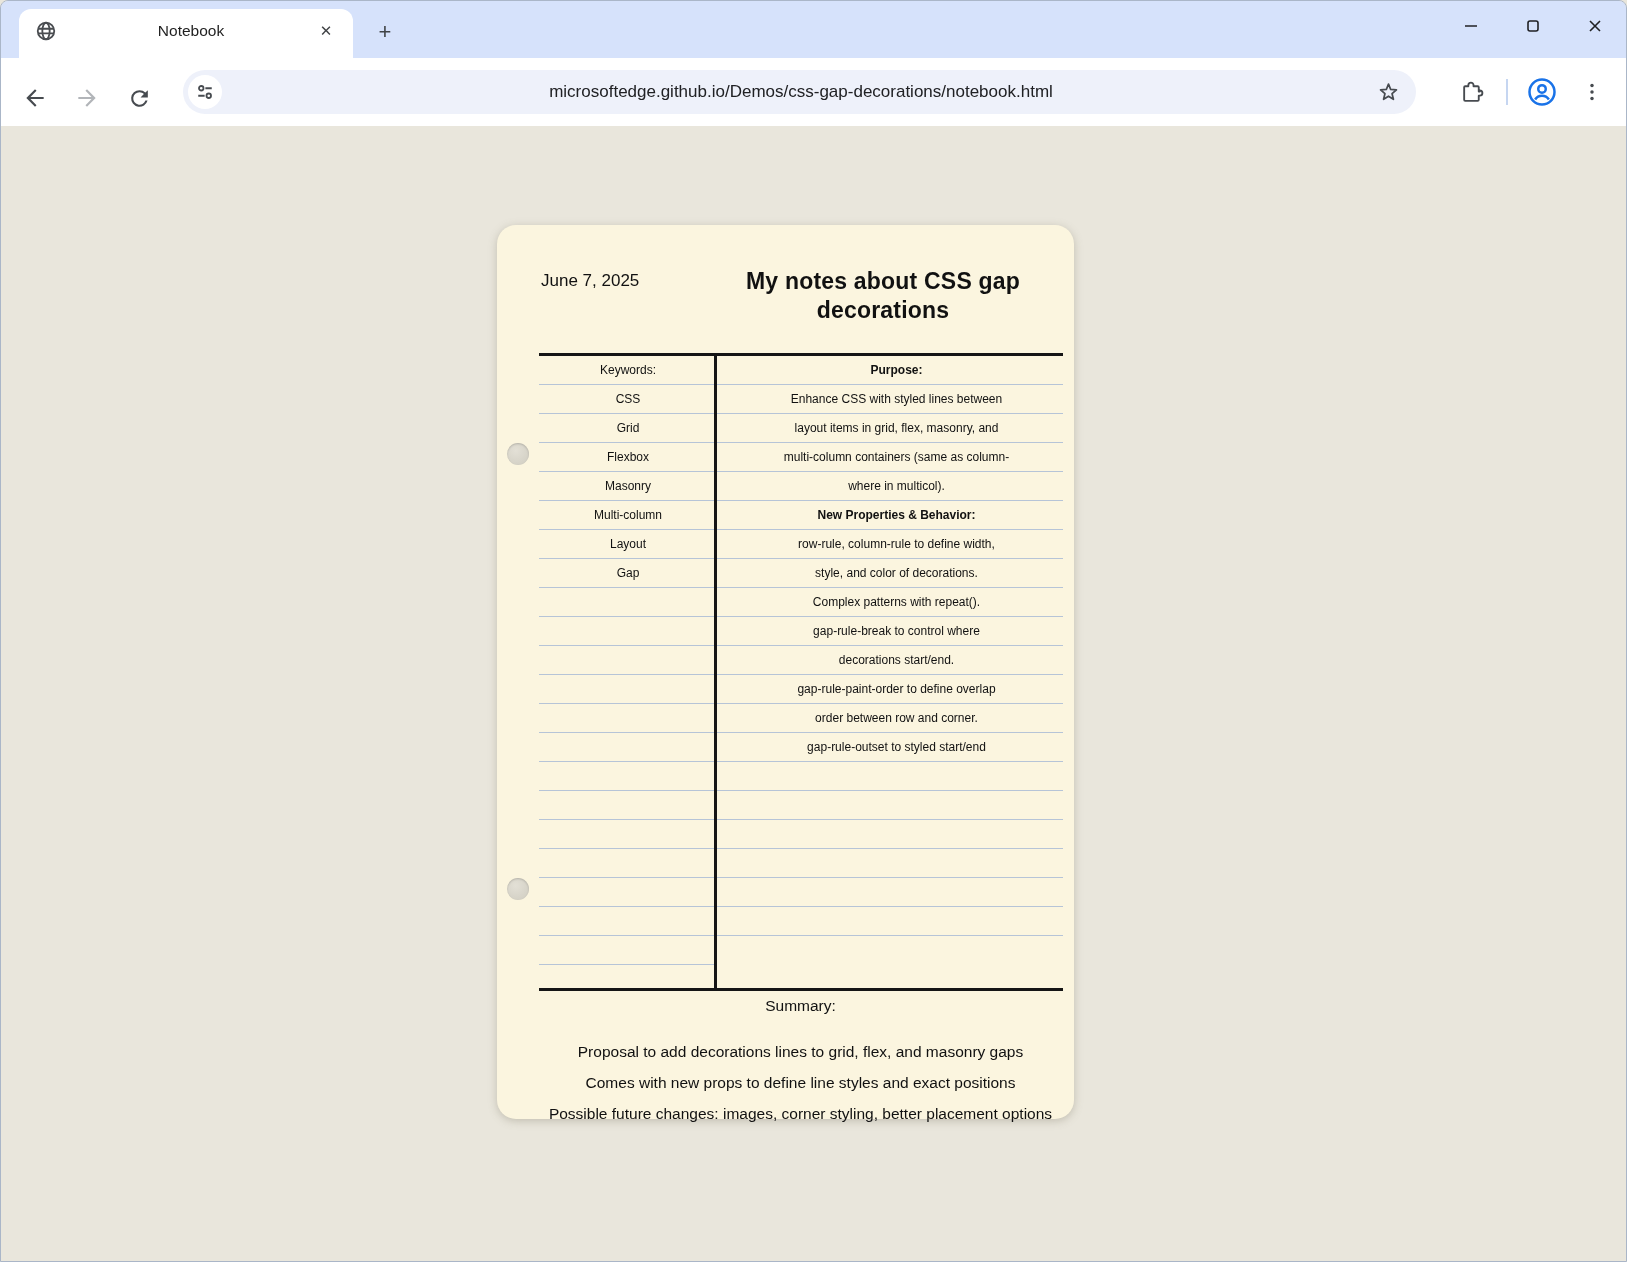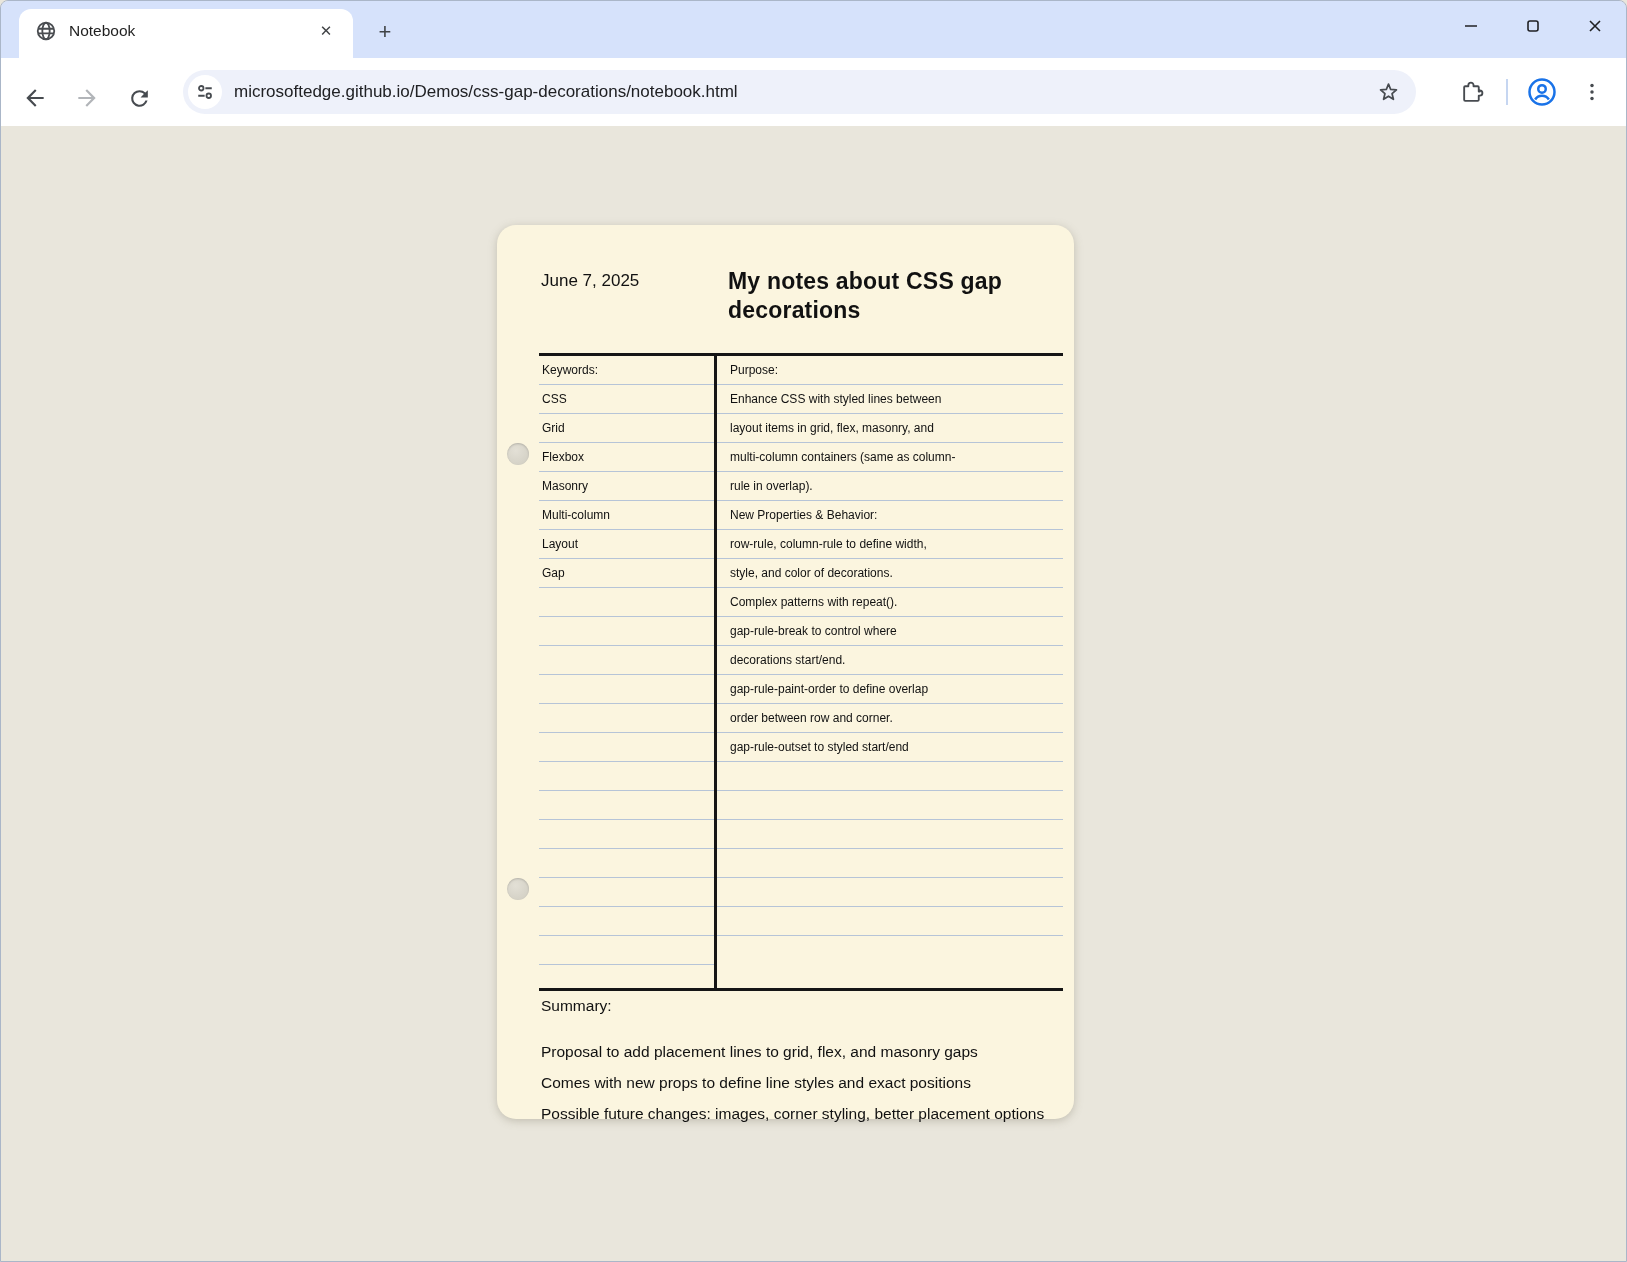--- a/index.html
+++ b/index.html
@@ -10,20 +10,21 @@
     overflow: hidden;
     position: relative;
   }
 
   
   .window {
     position: absolute; inset: 0;
     border: 1px solid #aab6c8;
     border-radius: 8px 8px 0 0;
     overflow: hidden;
+    text-align: center;
   }
   .tabstrip {
     position: absolute; top: 0; left: 0; right: 0; height: 57px;
     background: #d6e2fb;
   }
   .tab {
     position: absolute; left: 18px; top: 8px; width: 334px; height: 49px;
     background: #ffffff;
     border-radius: 12px 12px 0 0;
     display: flex; align-items: center;
@@ -130,21 +131,21 @@
   .col-notes { width: 349px; border-left: 3px solid #151515; }
   .nrow {
     height: 29px; flex: 0 0 auto;
     border-bottom: 1.5px solid #b6c4d7;
     font-size: 12px; line-height: 28px; color: #111;
     white-space: nowrap; overflow: hidden;
   }
   .nrow:last-child { border-bottom: none; }
   .col-keywords .nrow { padding-left: 3px; }
   .col-notes .nrow { padding-left: 13px; }
-  .nrow.bold { font-weight: 400; }
+  .nrow.bold { font-weight: 700; }
 
   .note-summary { position: absolute; left: 44px; top: 772px; right: 14px; }
   .summary-label { font-size: 15.5px; color: #111; margin-bottom: 28px; }
   .summary-line { font-size: 15.5px; color: #111; margin-bottom: 13px; white-space: nowrap; }
 
   .hole {
     position: absolute; left: 10px; width: 22px; height: 22px; border-radius: 50%;
     background: radial-gradient(circle at 40% 35%, #e3e0d6, #cfccc0);
     box-shadow: inset 0 1px 2px rgba(0,0,0,0.18);
   }
@@ -281,21 +282,21 @@
             <div class="nrow"></div>
             <div class="nrow"></div>
             <div class="nrow"></div>
             <div class="nrow"></div>
           </div>
         <div class="col col-notes">
             <div class="nrow bold">Purpose:</div>
             <div class="nrow">Enhance CSS with styled lines between</div>
             <div class="nrow">layout items in grid, flex, masonry, and</div>
             <div class="nrow">multi-column containers (same as column-</div>
-            <div class="nrow">rule in overlap).</div>
+            <div class="nrow">where in multicol).</div>
             <div class="nrow bold">New Properties &amp; Behavior:</div>
             <div class="nrow">row-rule, column-rule to define width,</div>
             <div class="nrow">style, and color of decorations.</div>
             <div class="nrow">Complex patterns with repeat().</div>
             <div class="nrow">gap-rule-break to control where</div>
             <div class="nrow">decorations start/end.</div>
             <div class="nrow">gap-rule-paint-order to define overlap</div>
             <div class="nrow">order between row and corner.</div>
             <div class="nrow">gap-rule-outset to styled start/end</div>
             <div class="nrow"></div>
@@ -304,21 +305,21 @@
             <div class="nrow"></div>
             <div class="nrow"></div>
             <div class="nrow"></div>
             <div class="nrow"></div>
           </div>
       </div>
 
       <div class="note-summary">
         <div class="summary-label">Summary:</div>
         <div>
-            <div class="summary-line">Proposal to add placement lines to grid, flex, and masonry gaps</div>
+            <div class="summary-line">Proposal to add decorations lines to grid, flex, and masonry gaps</div>
             <div class="summary-line">Comes with new props to define line styles and exact positions</div>
             <div class="summary-line">Possible future changes: images, corner styling, better placement options</div>
           </div>
       </div>
 
     </div>
   </div>
 </div>
 
 </body></html>

